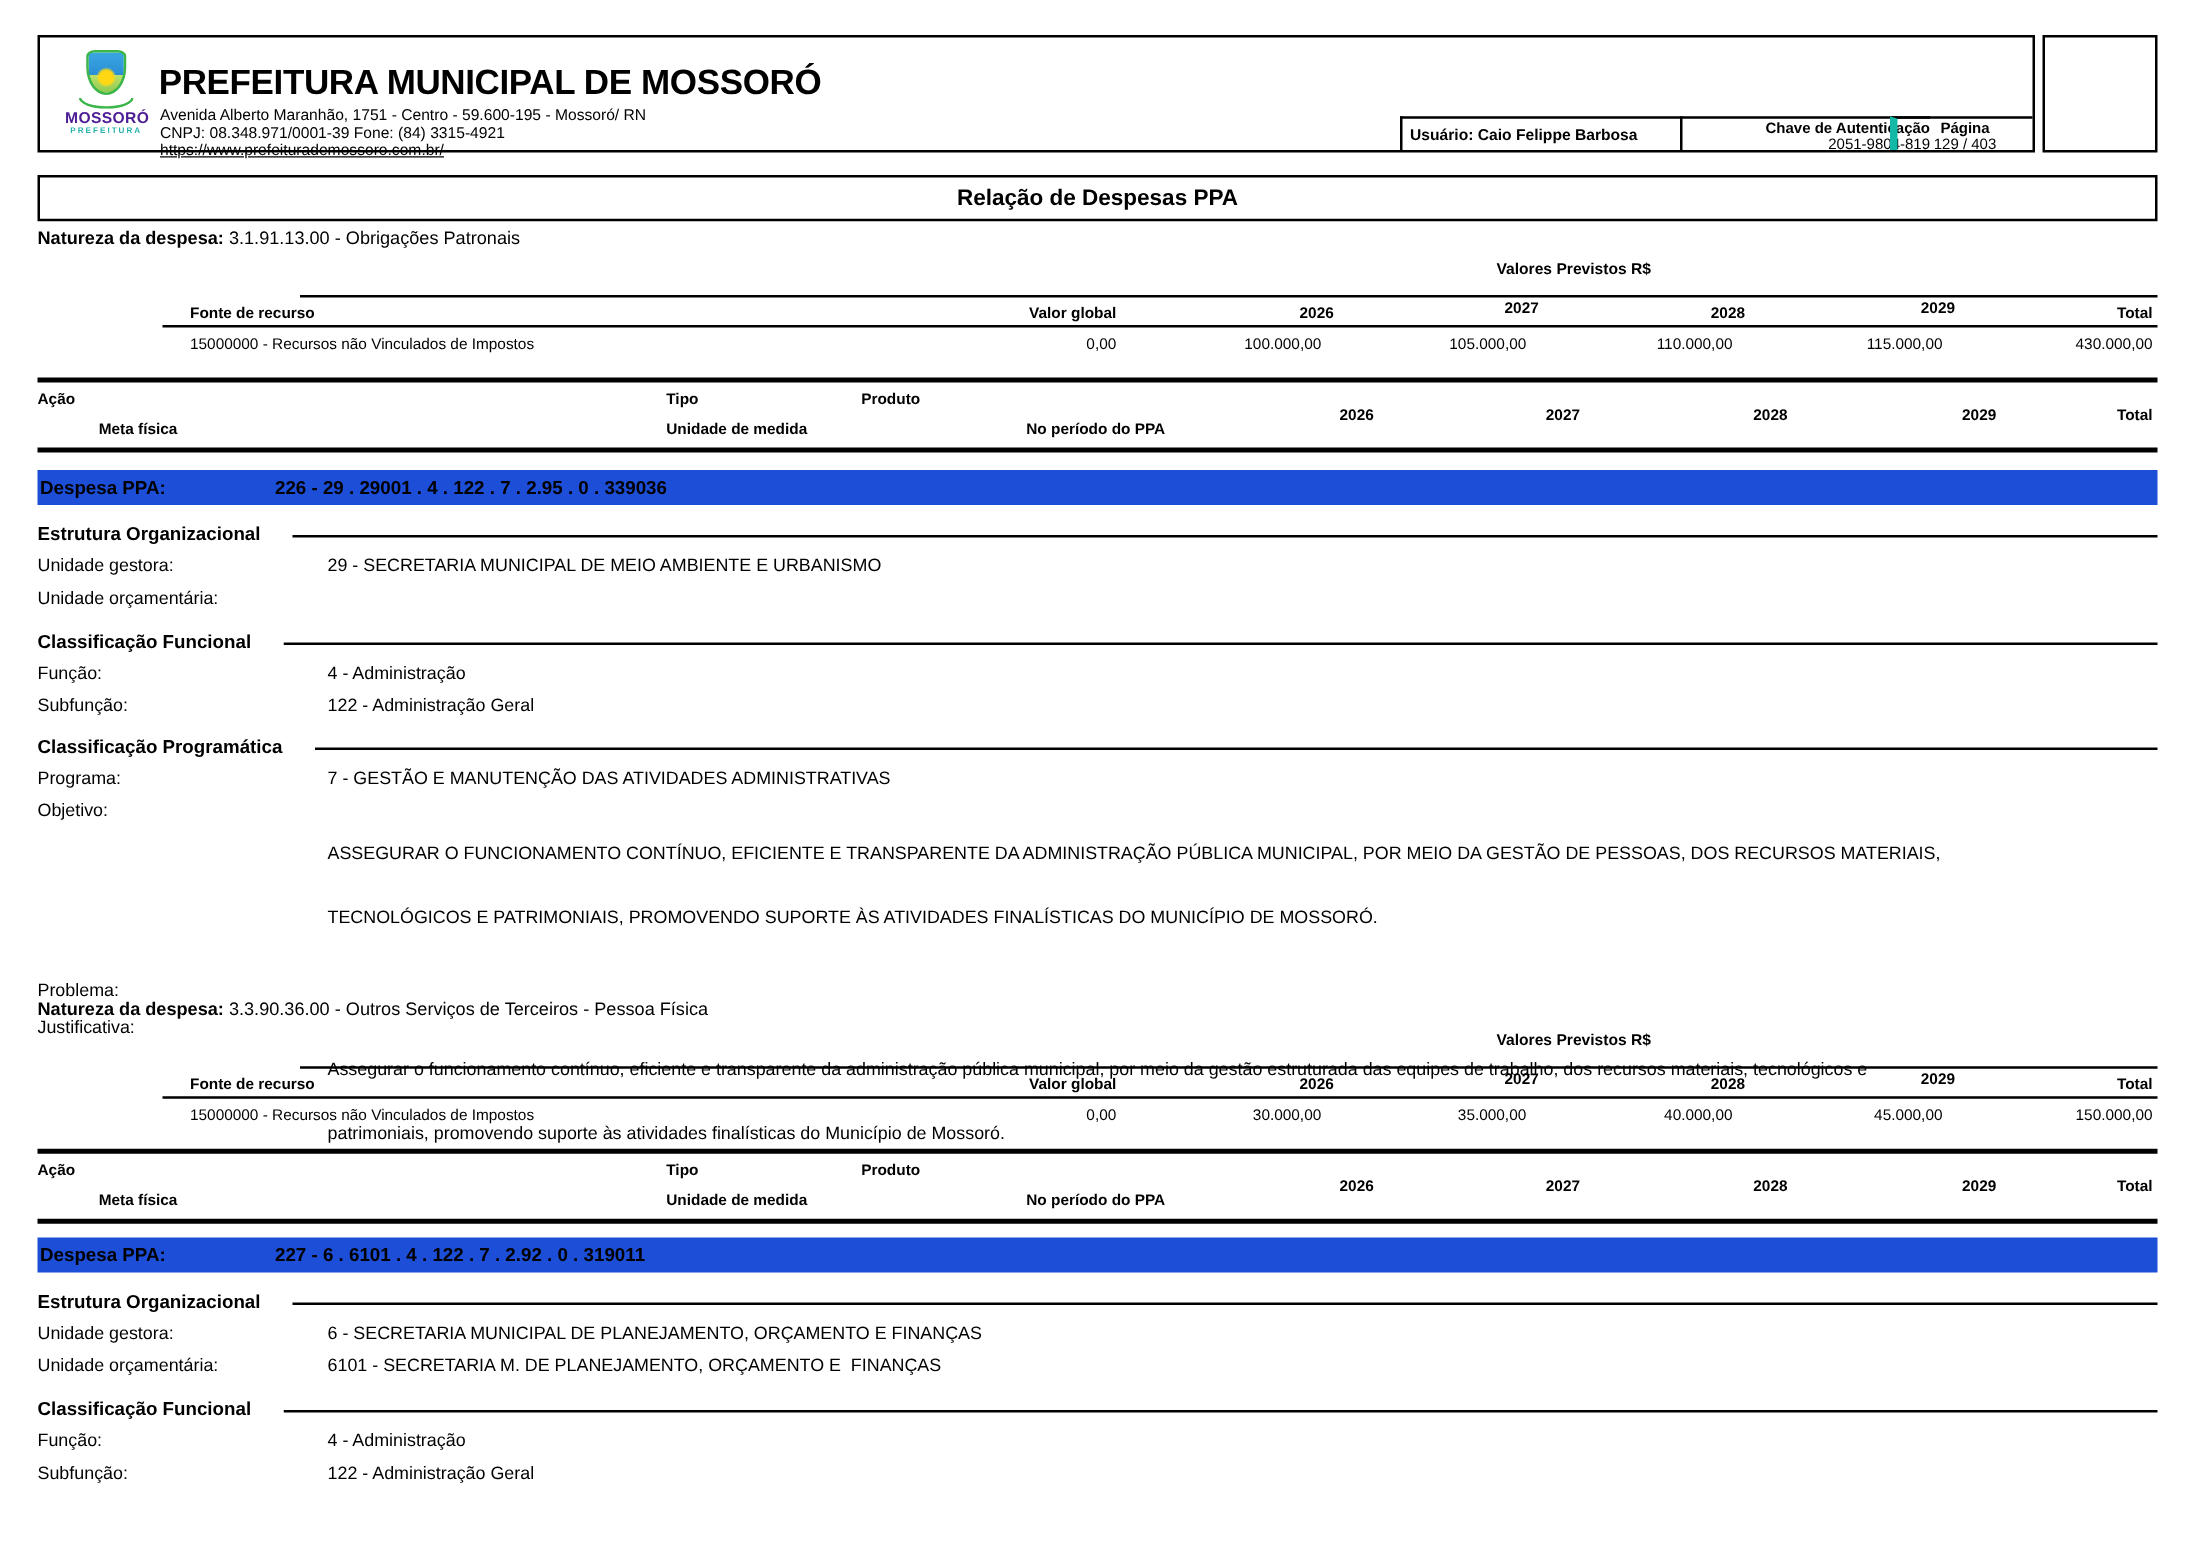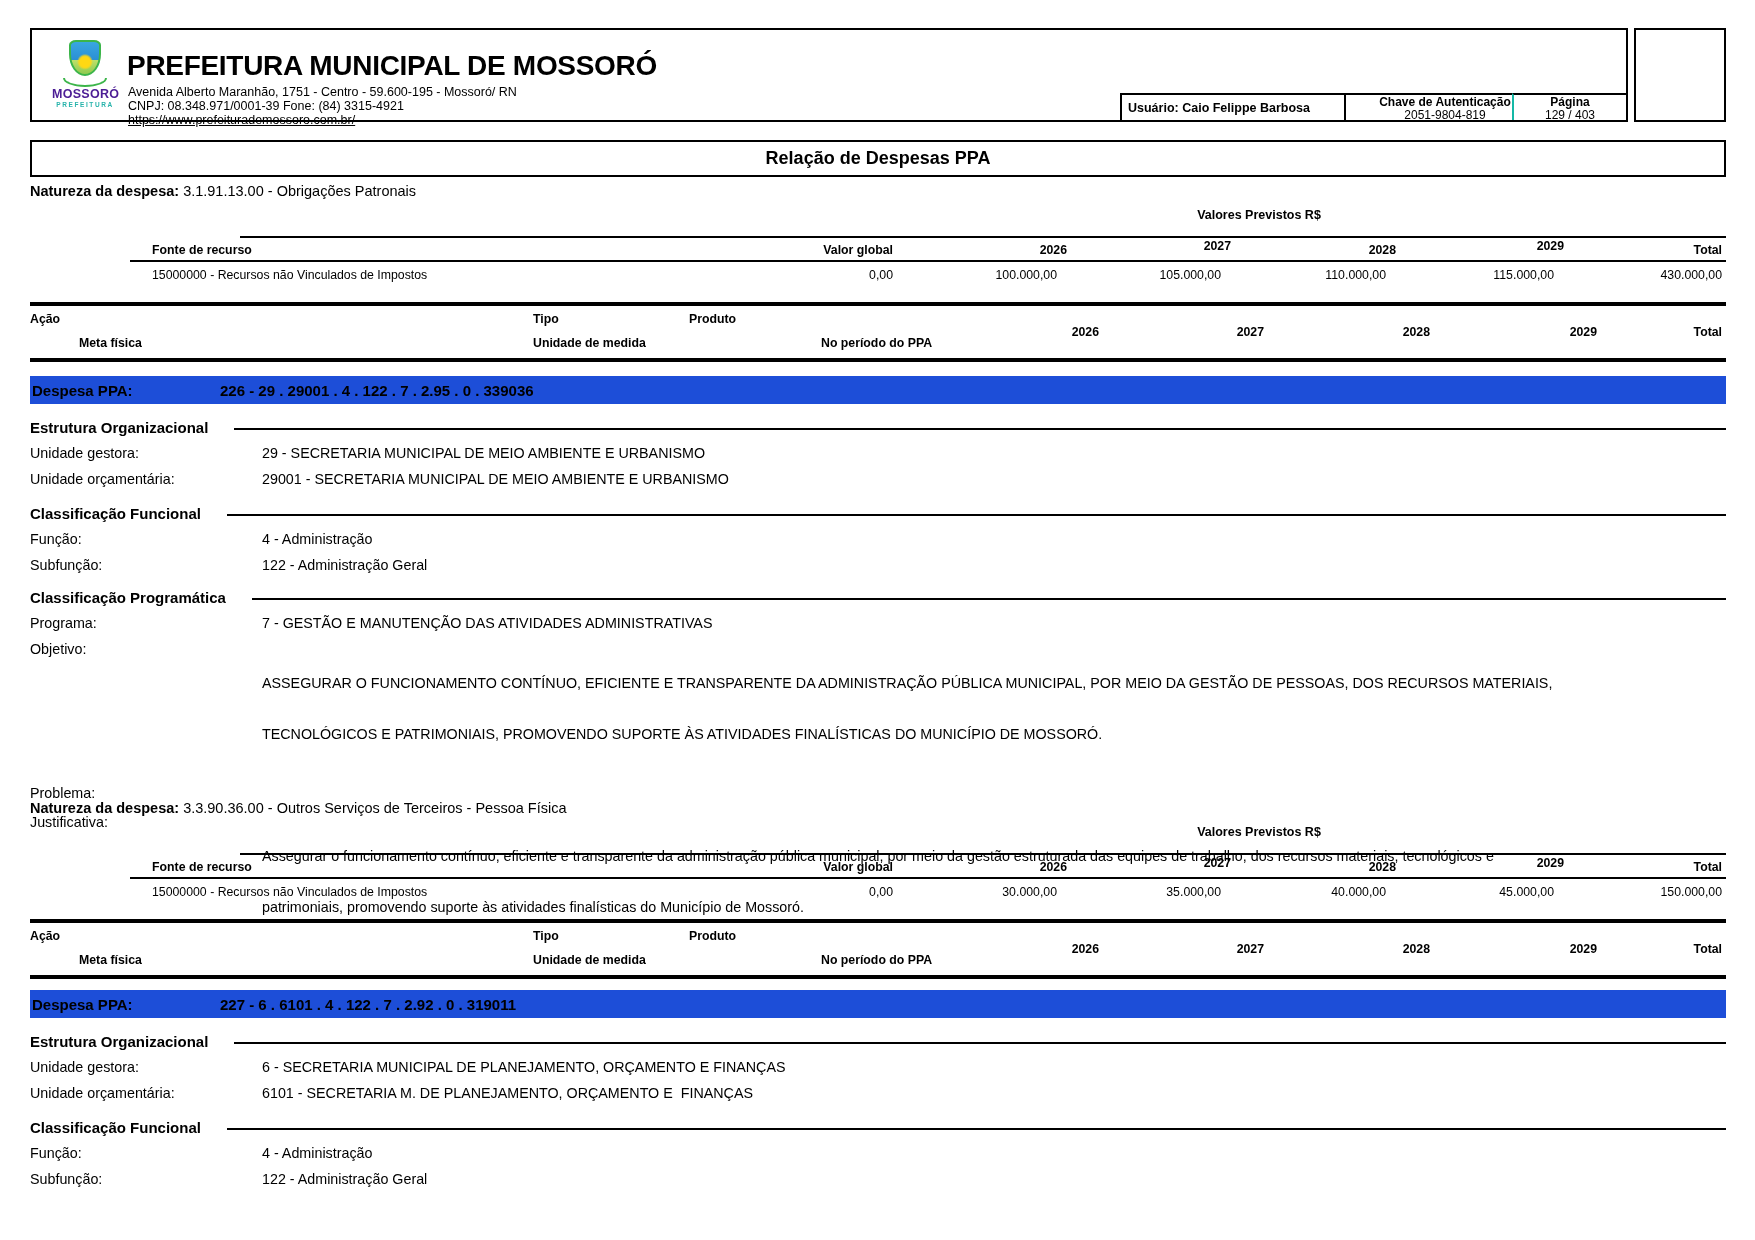--- a/index.html
+++ b/index.html
@@ -33,22 +33,22 @@
   .logo-city { font-size:12.5px; font-weight:bold; color:#4c1d95; letter-spacing:.3px; margin-top:3px; }
   .logo-sub  { font-size:6.5px; font-weight:bold; color:#27b3ab; letter-spacing:1.6px; }
 
   .org-name { left:95px; top:20px; font-size:28px; font-weight:bold; letter-spacing:-.3px; position:absolute; }
   .org-line1 { left:96px; top:55px;  font-size:12.5px; position:absolute; }
   .org-line2 { left:96px; top:69px;  font-size:12.5px; position:absolute; }
   .org-link  { left:96px; top:83px;  font-size:12.5px; position:absolute; color:#000; text-decoration:underline; }
 
   .cell-user  { position:absolute; left:1088px; top:63px; width:224px; height:27px; border-left:2px solid #000; border-top:2px solid #000;
                 font-size:12.5px; font-weight:bold; padding-left:6px; display:flex; align-items:center; }
-  .cell-key   { position:absolute; left:1312px; top:63px; width:200px; height:27px; border-left:2px solid #000; border-top:2px solid #000; text-align:center; }
-  .cell-page  { position:absolute; left:1480px; top:63px; right:0;    height:27px; border-left:2px solid #14b8a6; border-top:2px solid #000; text-align:center; }
+  .cell-key   { position:absolute; left:1312px; top:63px; width:200px; height:27px; border-left:2px solid #000; border-top:2px solid #000; text-align:right; }
+  .cell-page  { position:absolute; left:1480px; top:63px; right:0;    height:27px; border-left:6px solid #14b8a6; border-top:2px solid #000; text-align:center; }
   .cell-lbl { font-size:12px; font-weight:bold; line-height:13px; padding-top:1px; }
   .cell-val { font-size:12px; line-height:13px; }
 
   
   .title-bar { left:30px; top:140px; width:1696px; height:37px; border:2px solid #000; position:absolute;
                text-align:center; font-size:18px; font-weight:bold; line-height:33px; }
 
   
   .nat-block { position:absolute; left:30px; width:1696px; }
   .nat-line  { position:absolute; top:0; left:0; font-size:14.5px; }
@@ -180,21 +180,20 @@
   <div class="sec">
     <span class="sec-t">Estrutura Organizacional</span>
     <span class="sec-line"></span>
   </div>
   <div class="kv">
     <div class="kv-lbl">Unidade gestora:</div>
     <div class="kv-val">29 - SECRETARIA MUNICIPAL DE MEIO AMBIENTE E URBANISMO</div>
   </div>
   <div class="kv">
     <div class="kv-lbl">Unidade orçamentária:</div>
-    <div class="kv-val">29001 - SECRETARIA MUNICIPAL DE MEIO AMBIENTE E URBANISMO</div>
   </div>
 
   <div class="sec sec2">
     <span class="sec-t">Classificação Funcional</span>
     <span class="sec-line"></span>
   </div>
   <div class="kv">
     <div class="kv-lbl">Função:</div>
     <div class="kv-val">4 - Administração</div>
   </div>

